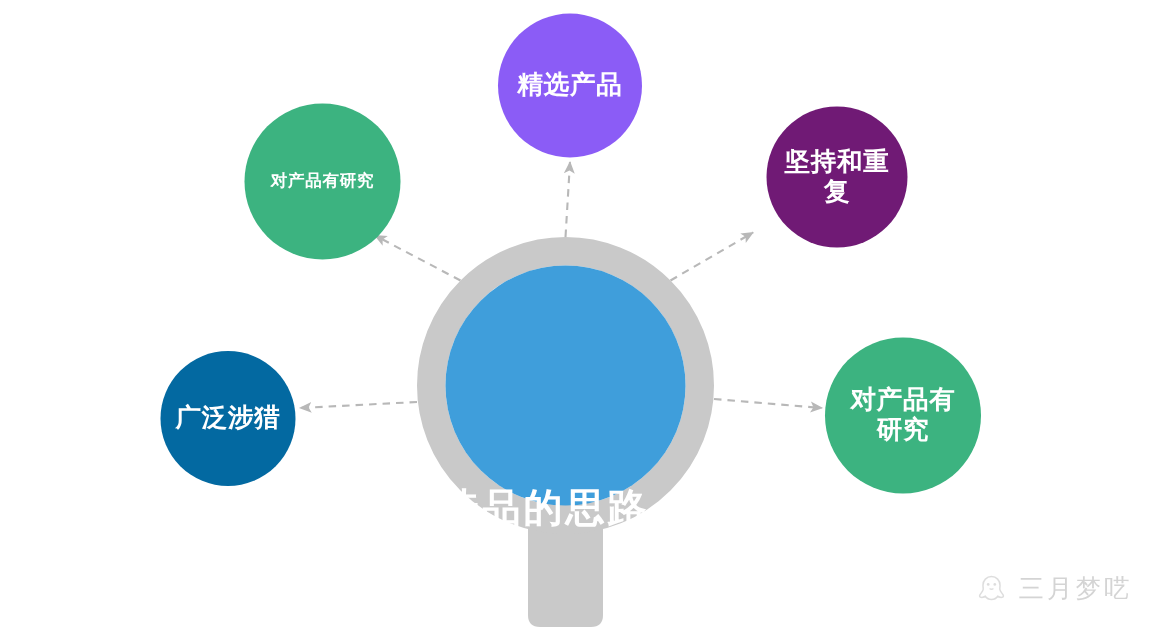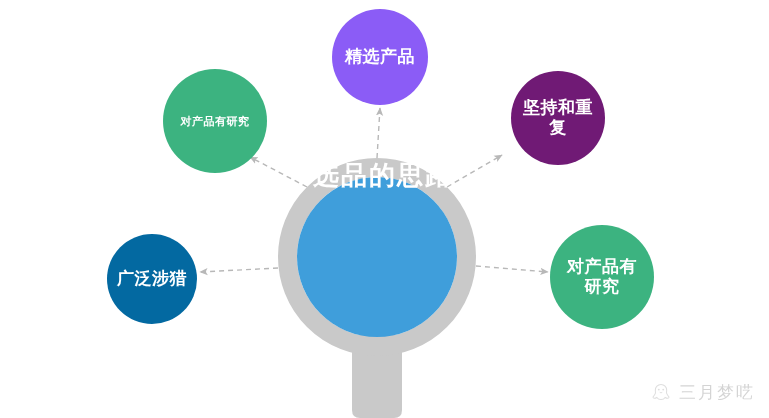--- a/index.html
+++ b/index.html
@@ -45,27 +45,27 @@
     box-sizing: border-box;
   }
   .node-label {
     display: block;
     padding: 0 10px;
     white-space: normal;
   }
   
   #center-hub {
     position: absolute;
-    left: 284px;
+    left: 264px;
     top: 158px;
     width: 198px;
     height: 198px;
     border-radius: 50%;
     display: flex;
-    align-items: flex-start;
+    align-items: flex-end;
     justify-content: center;
   }
   #center-hub-label {
     color: #ffffff;
     font-weight: bold;
     font-size: 26px;
     letter-spacing: 2px;
     text-align: center;
   }
   

